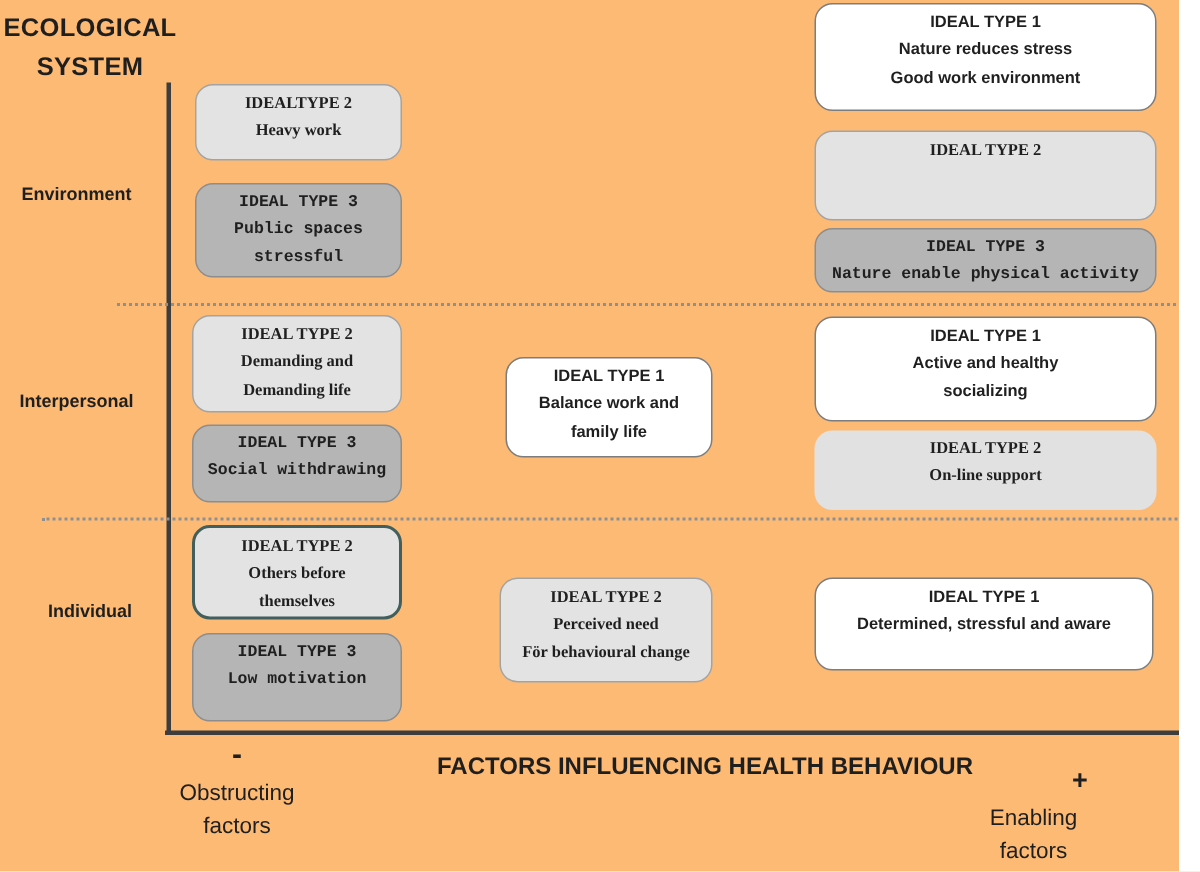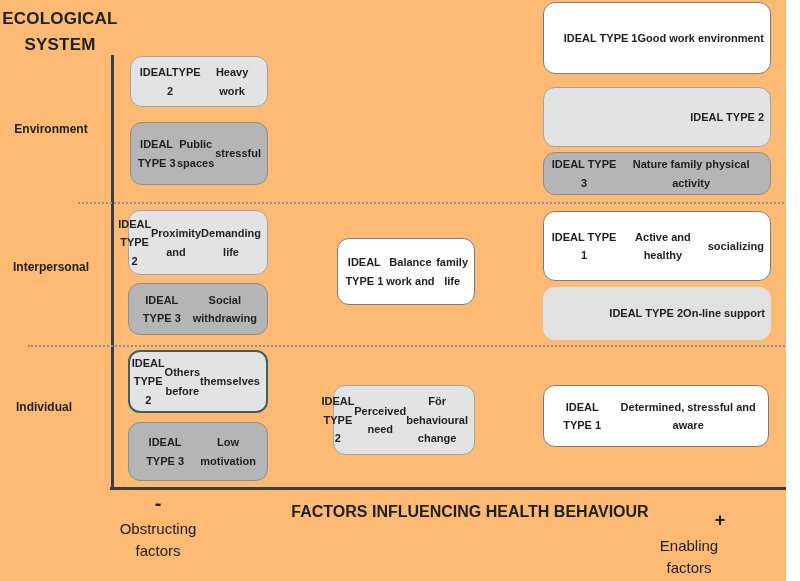--- a/index.html
+++ b/index.html
@@ -12,79 +12,80 @@
     font-size:17px; font-weight:bold; line-height:1.55; letter-spacing:0.2px;
   }
   .row-label {
     position:absolute; font-size:12px; font-weight:bold; text-align:center;
   }
   .axis-y { position:absolute; left:111px; top:55px; width:3px; height:433px; background:#3d3d3d; }
   .axis-x { position:absolute; left:110px; top:487px; width:680px; height:3px; background:#3d3d3d; }
   .divider { position:absolute; height:0; border-top:2px dotted #8f8f8f; }
   .box {
     position:absolute; box-sizing:border-box; border-radius:12px;
-    display:flex; flex-direction:row; justify-content:flex-end; align-items:center;
+    display:flex; flex-direction:column; justify-content:flex-start; align-items:center;
     text-align:center; font-weight:bold; font-size:11px; line-height:1.68;
     padding:3px 6px; color:#1f1f1f;
   }
   .white    { background:#ffffff; border:1.6px solid #7d7d7d; }
-  .light    { background:#e3e3e3; border:1.4px solid #a3a3a3; }
-  .dark     { background:#b5b5b5; border:1.4px solid #8d8d8d; }
+  .light    { background:#e3e3e3; border:1.4px solid #a3a3a3;font-family:Liberation Serif, serif; }
+  .dark     { background:#b5b5b5; border:1.4px solid #8d8d8d;font-family:Liberation Mono, monospace; }
   .tealedge { border:2.5px solid #415f5c; }
   .noborder { border:none; background:#e1e1e1; }
   .minus-sign { position:absolute; left:130px; top:492px; width:56px; text-align:center; font-size:20px; font-weight:bold; }
   .plus-sign  { position:absolute; left:690px; top:510px; width:60px; text-align:center; font-size:18px; font-weight:bold; }
   .axis-sub   { position:absolute; width:104px; text-align:center; font-size:15px; font-weight:normal; line-height:1.45; }
   .x-title    { position:absolute; left:250px; top:503px; width:440px; text-align:center; font-size:16px; font-weight:bold; }
 </style>
 </head>
 <body>
 
 <div id="figure">
 
   <div class="eco-title">
     <div>ECOLOGICAL</div>
     <div>SYSTEM</div>
   </div>
 
   <div class="row-label" style="left:0;top:122px;width:102px;">Environment</div>
   <div class="row-label" style="left:0;top:260px;width:102px;">Interpersonal</div>
-  <div class="row-label" style="left:0;top:400px;width:88px;">Individual</div>
+  <div class="row-label" style="left:16px;top:400px;width:88px;">Individual</div>
 
   <div class="axis-y"></div>
   <div class="axis-x"></div>
 
   <div class="divider" style="left:78px;top:202px;width:722px;"></div>
   <div class="divider" style="left:28px;top:345px;width:772px;"></div>
 
   <div class="box light" style="left:130px;top:56px;width:138px;height:51px;">
     <div>IDEALTYPE 2</div>
     <div>Heavy work</div>
   </div>
   <div class="box dark" style="left:130px;top:122px;width:138px;height:63px;">
     <div>IDEAL TYPE 3</div>
     <div>Public spaces</div>
     <div>stressful</div>
   </div>
 
   <div class="box white" style="left:543px;top:2px;width:228px;height:72px;">
     <div>IDEAL TYPE 1</div>
+    <div>Nature reduces stress</div>
     <div>Good work environment</div>
   </div>
   <div class="box light" style="left:543px;top:87px;width:228px;height:60px;">
     <div>IDEAL TYPE 2</div>
   </div>
   <div class="box dark" style="left:543px;top:152px;width:228px;height:43px;">
     <div>IDEAL TYPE 3</div>
-    <div>Nature family physical activity</div>
+    <div>Nature enable physical activity</div>
   </div>
 
   <div class="box light" style="left:128px;top:210px;width:140px;height:65px;">
     <div>IDEAL TYPE 2</div>
-    <div>Proximity and</div>
+    <div>Demanding and</div>
     <div>Demanding life</div>
   </div>
   <div class="box dark" style="left:128px;top:283px;width:140px;height:52px;">
     <div>IDEAL TYPE 3</div>
     <div>Social withdrawing</div>
   </div>
 
   <div class="box white" style="left:337px;top:238px;width:138px;height:67px;">
     <div>IDEAL TYPE 1</div>
     <div>Balance work and</div>

